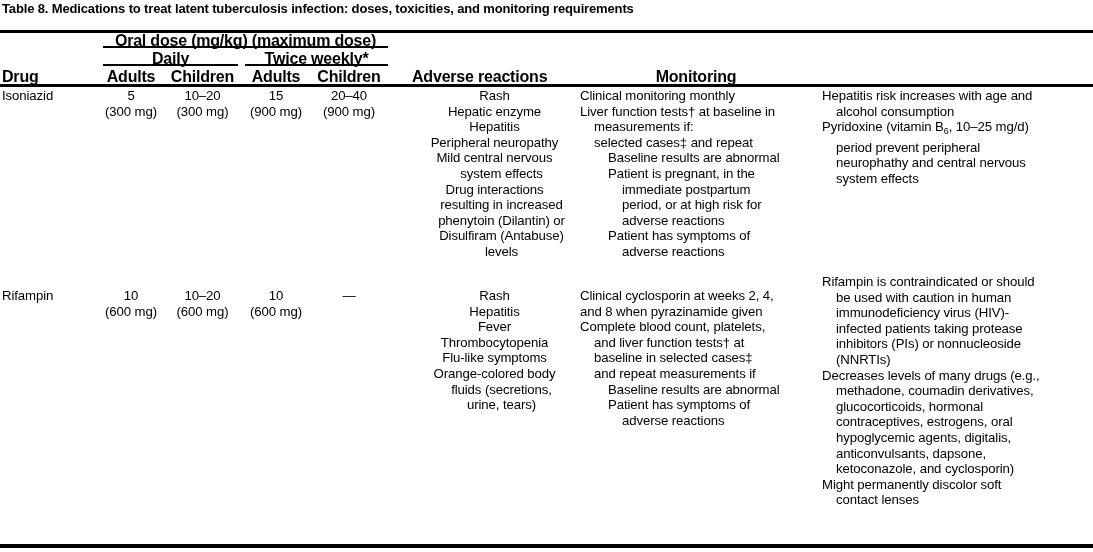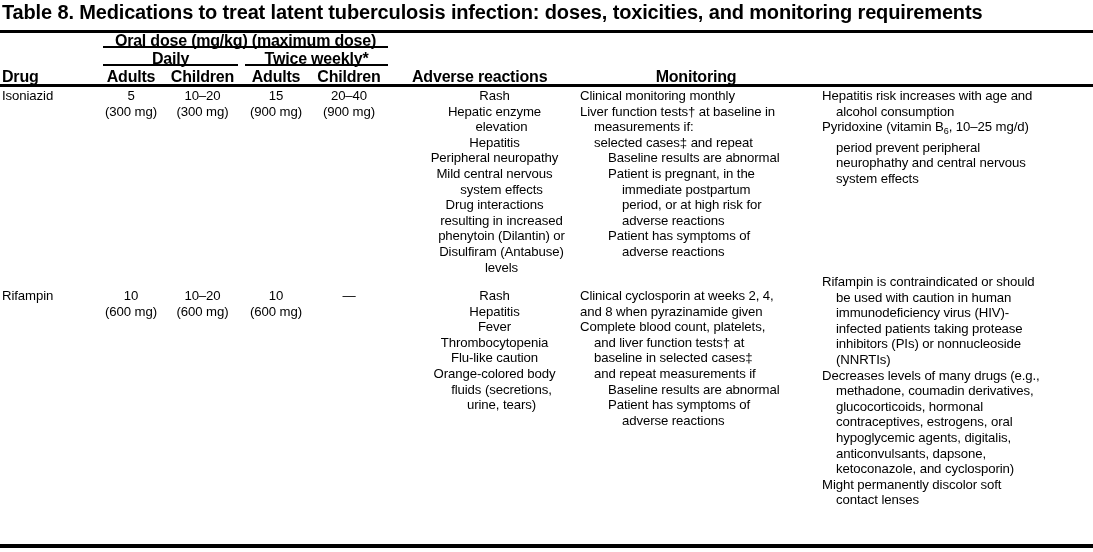--- a/index.html
+++ b/index.html
@@ -18,21 +18,21 @@
     position: relative;
     width: 1093px;
     height: 552px;
   }
 
   
   .table-title {
     position: absolute;
     left: 2px;
     top: 1px;
-    font-size: 20px;
+    font-size: 13px;
     font-weight: bold;
     letter-spacing: -0.15px;
     white-space: nowrap;
     text-align: right;
   }
 
   
   .rule {
     position: absolute;
     background: #000000;
@@ -128,21 +128,20 @@
         <div>15</div>
         <div>(900 mg)</div>
       </div>
       <div class="cell c-dose-c2" style="top: 88px;">
         <div>20–40</div>
         <div>(900 mg)</div>
       </div>
       <div class="cell c-adverse" style="top: 88px;">
         <div>Rash</div>
         <div>Hepatic enzyme</div>
-        <div class="ind1">elevation</div>
         <div>Hepatitis</div>
         <div>Peripheral neuropathy</div>
         <div>Mild central nervous</div>
         <div class="ind1">system effects</div>
         <div>Drug interactions</div>
         <div class="ind1">resulting in increased</div>
         <div class="ind1">phenytoin (Dilantin) or</div>
         <div class="ind1">Disulfiram (Antabuse)</div>
         <div class="ind1">levels</div>
       </div>
@@ -181,21 +180,21 @@
         <div>(600 mg)</div>
       </div>
       <div class="cell c-dose-c2" style="top: 288px;">
         <div>—</div>
       </div>
       <div class="cell c-adverse" style="top: 288px;">
         <div>Rash</div>
         <div>Hepatitis</div>
         <div>Fever</div>
         <div>Thrombocytopenia</div>
-        <div>Flu-like caution</div>
+        <div>Flu-like symptoms</div>
         <div>Orange-colored body</div>
         <div class="ind1">fluids (secretions,</div>
         <div class="ind1">urine, tears)</div>
       </div>
       <div class="cell c-monitor" style="top: 288px;">
         <div>Clinical cyclosporin at weeks 2, 4,</div>
         <div>and 8 when pyrazinamide given</div>
         <div>Complete blood count, platelets,</div>
         <div class="ind1">and liver function tests† at</div>
         <div class="ind1">baseline in selected cases‡</div>

